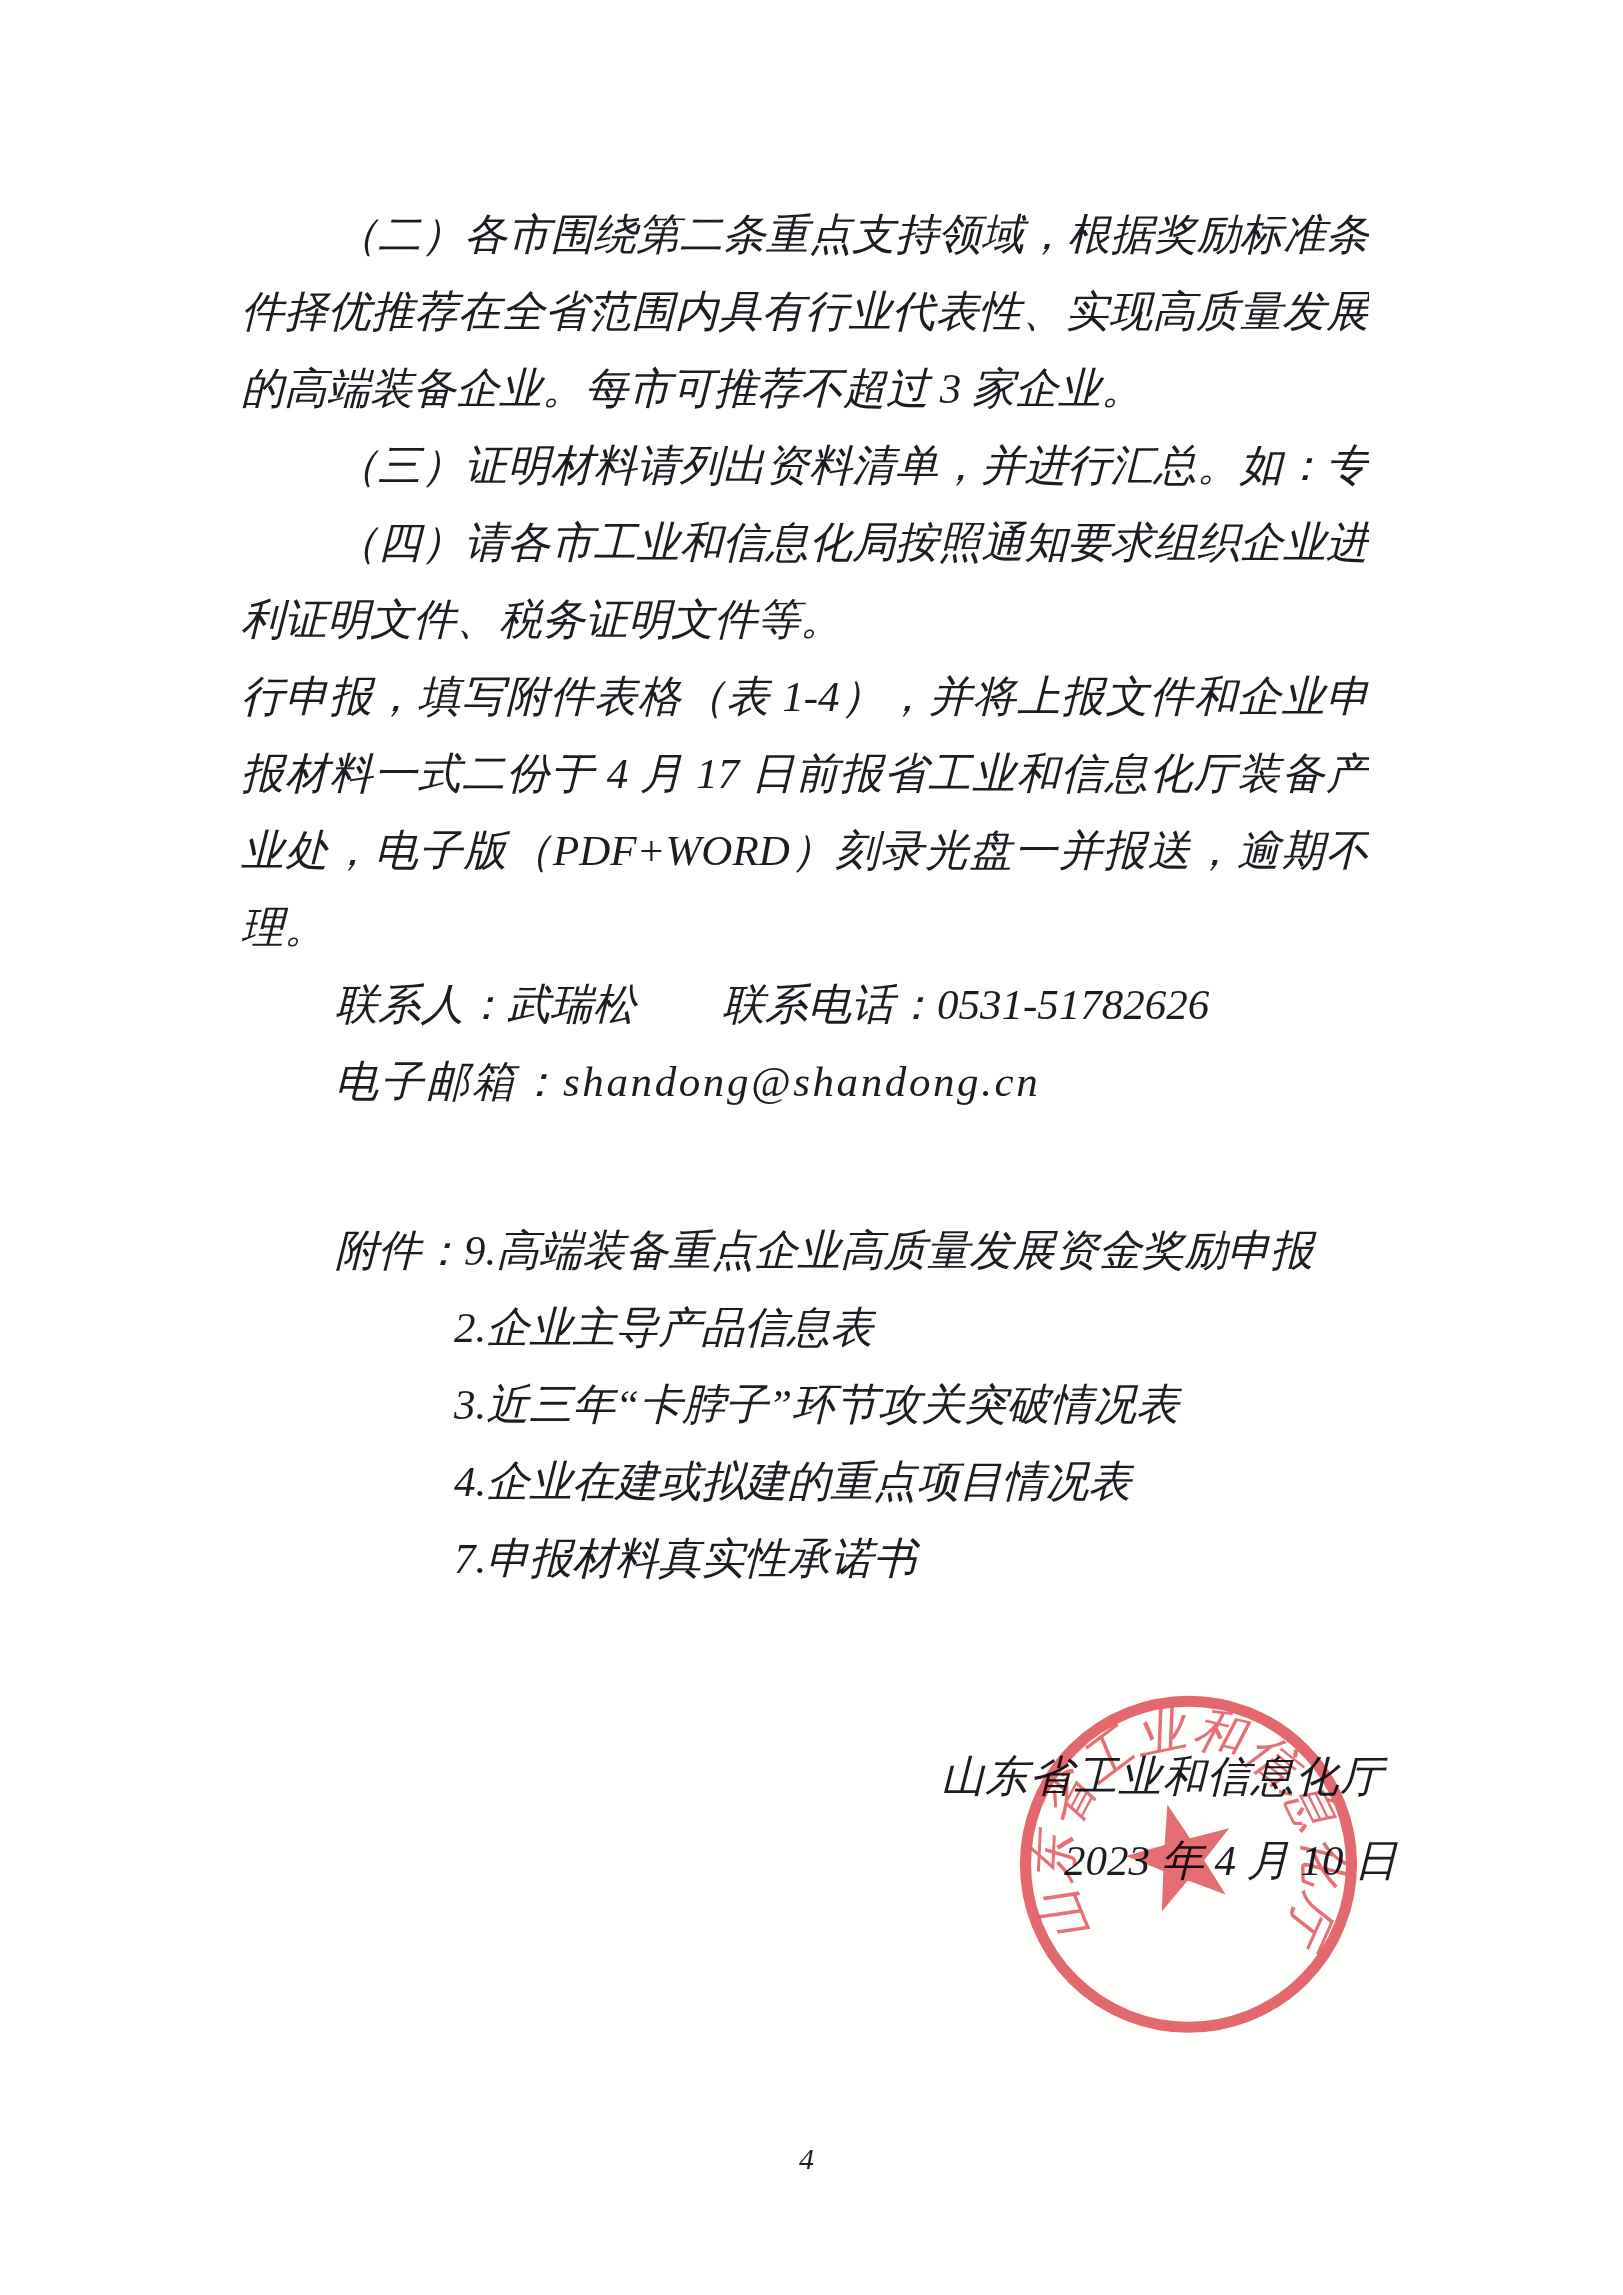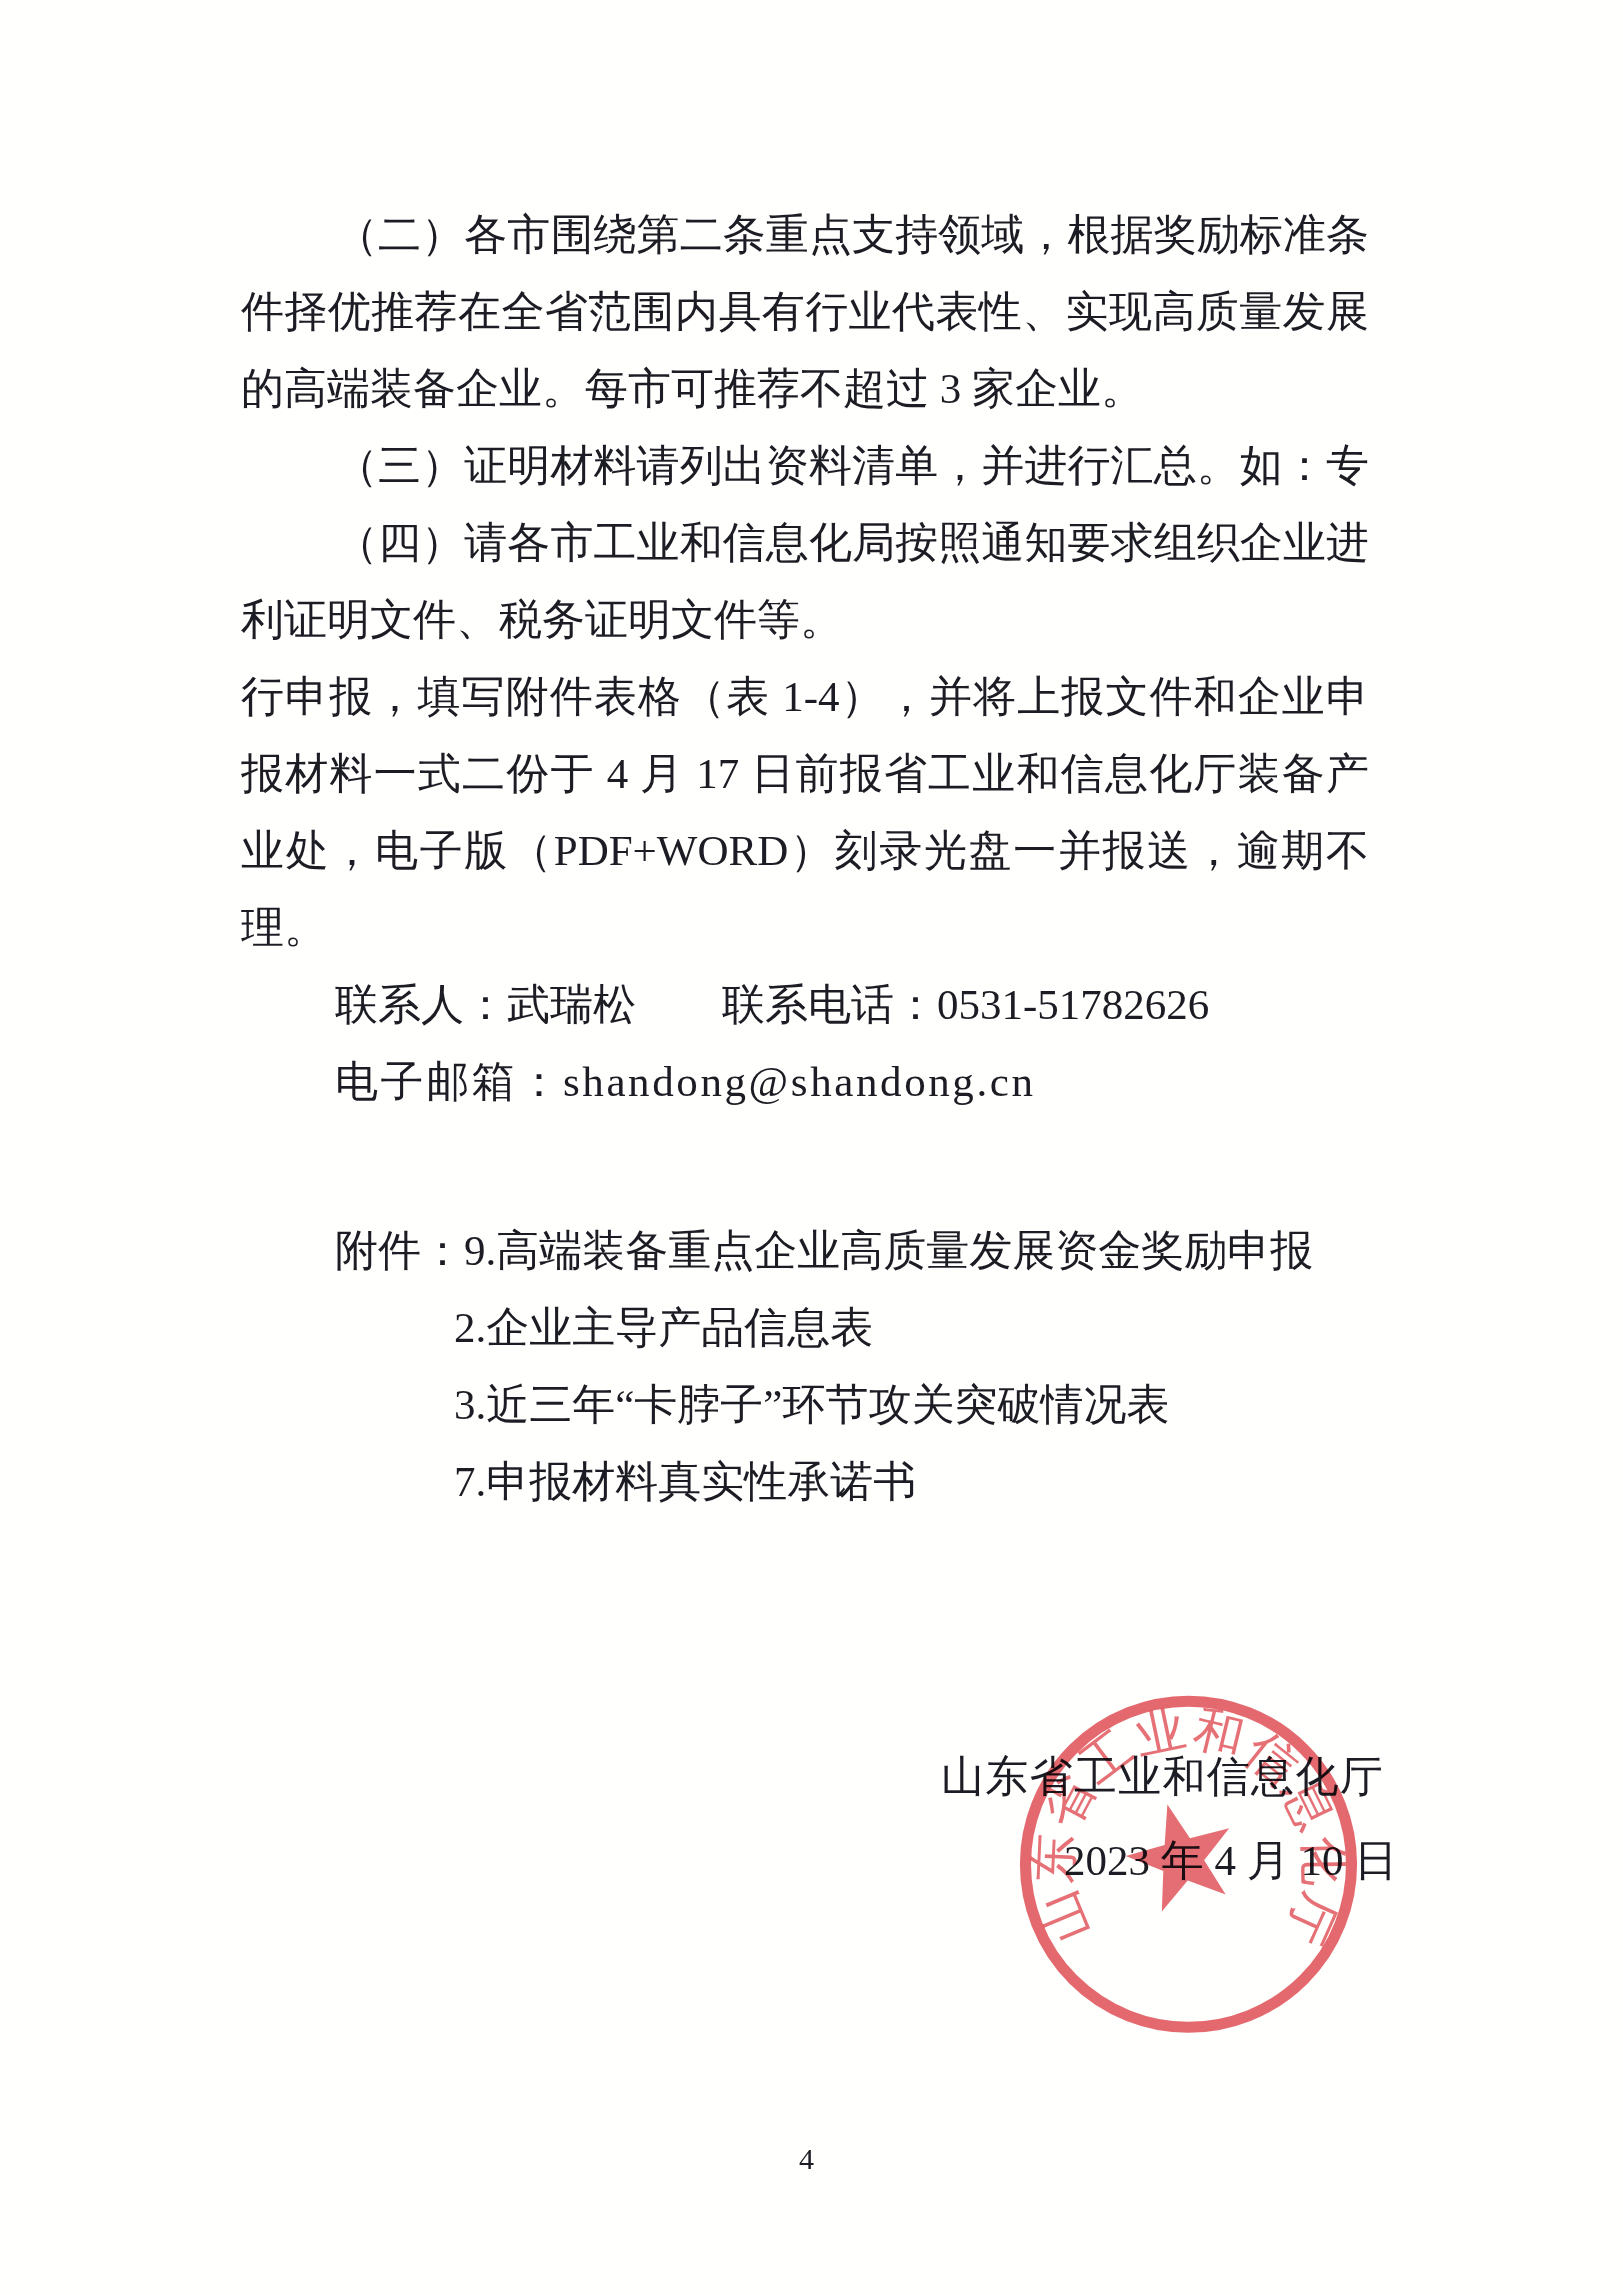--- a/index.html
+++ b/index.html
@@ -4,20 +4,21 @@
 <style>
   html,body{margin:0;padding:0;background:#e8e8e8;}
   .page{
     position:relative;
     width:1623px;height:2295px;
     margin:0 auto;
     background:#fffffd;
     font-family:"Liberation Serif","DejaVu Serif",serif;
     color:#1c1c24;
     overflow:hidden;
+    font-style:italic;
   }
   .content{
     position:absolute;
     left:241px;top:196px;
     width:1128px;
   }
   .ln{
     font-size:43px;
     line-height:77px;
     height:77px;
@@ -79,20 +80,21 @@
     <p class="ln j">行申报，填写附件表格（表 1-4），并将上报文件和企业申</p>
     <p class="ln j">报材料一式二份于 4 月 17 日前报省工业和信息化厅装备产</p>
     <p class="ln j">业处，电子版（PDF+WORD）刻录光盘一并报送，逾期不予受</p>
     <p class="ln">理。</p>
     <p class="ln ind2">联系人：武瑞松　　联系电话：0531-51782626</p>
     <p class="ln ind2 email">电子邮箱：shandong@shandong.cn</p>
     <div class="spacer"></div>
     <p class="ln ind2">附件：9.高端装备重点企业高质量发展资金奖励申报</p>
     <p class="ln att">2.企业主导产品信息表</p>
     <p class="ln att">3.近三年“卡脖子”环节攻关突破情况表</p>
+    <p class="ln att">4.企业在建或拟建的重点项目情况表</p>
     <p class="ln att">7.申报材料真实性承诺书</p>
   </div>
 
   <div class="sig-org">山东省工业和信息化厅</div>
   <div class="sig-date">2023 年 4 月 10 日</div>
 
   <svg class="seal" viewBox="0 0 530 530" xmlns="http://www.w3.org/2000/svg">
     <circle cx="265" cy="260" r="249" fill="none" stroke-width="17" opacity="0.9" stroke="#df4a53"></circle>
     <path d="M0,-86 L20,-27.5 L81.8,-26.6 L32.3,10.5 L50.5,69.6 L0,34 L-50.5,69.6 L-32.3,10.5 L-81.8,-26.6 L-20,-27.5 Z" transform="translate(255,252) rotate(-15)" opacity="0.88" fill="#df4a53"></path>
     <defs>

